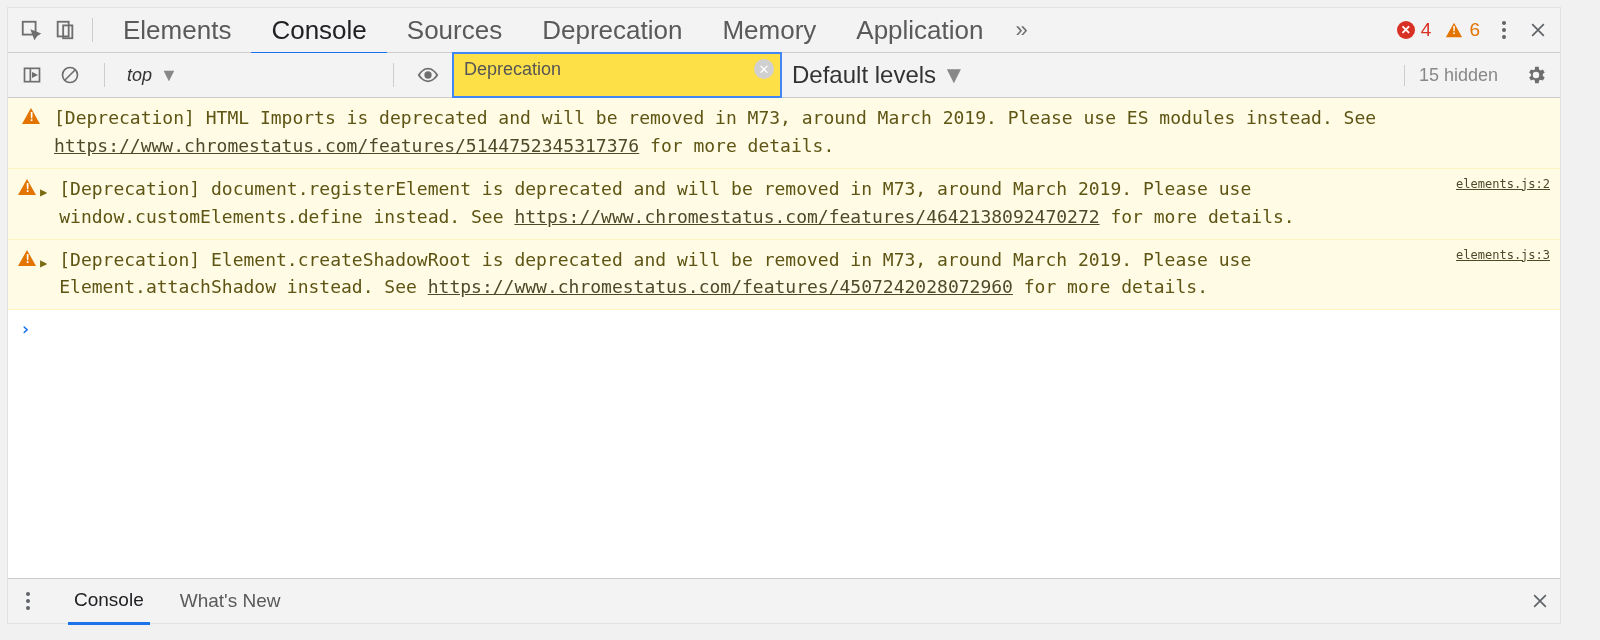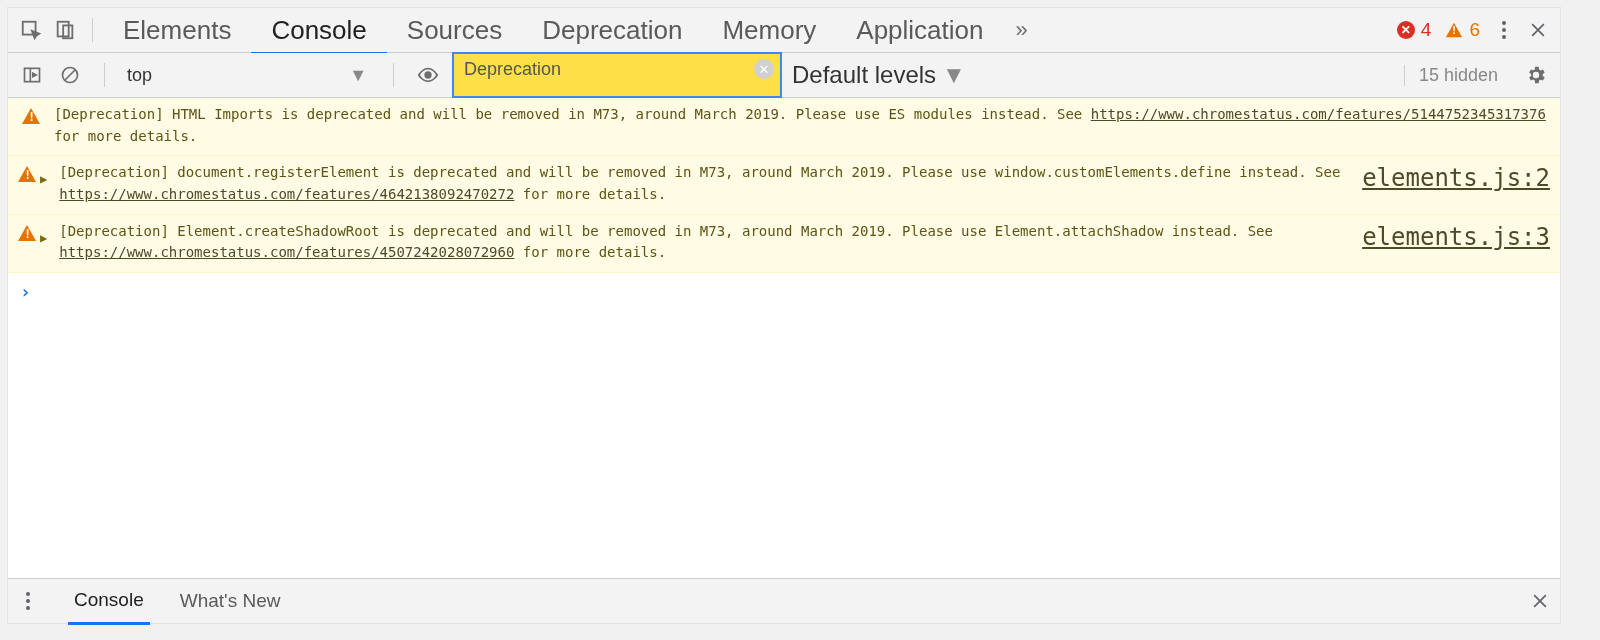--- a/index.html
+++ b/index.html
@@ -71,22 +71,22 @@
   .close-x svg{width:20px;height:20px;color:#5f6368;}
   
   .ctoolbar{
     display:flex;align-items:center;height:44px;
     border-bottom:1px solid var(--border);
     background:var(--bg-toolbar);
     padding:0 10px;gap:10px;
   }
   .context-select{
     display:flex;align-items:center;gap:8px;
-    min-width:240px;justify-content:space-between;
-    padding:0 6px 0 2px;color:#333;font-size:18px;
+    min-width:240px;justify-content:flex-start;
+    padding:0 6px 0 2px;color:#333;font-size:18px;font-style:italic;
   }
   .eye{color:var(--icon);}
   .filter-input{
     display:flex;align-items:center;gap:1px;
     border:2px solid #4285f4;background:#fde047;height:30px;
     padding:0 6px 12px 10px;min-width:310px;color:#555;font-size:18px;
   }
   .filter-input .clear{
     width:20px;height:20px;border-radius:50%;background:#d0d0d0;color:#fff;
     display:flex;align-items:center;justify-content:center;font-size:13px;line-height:1;
@@ -109,27 +109,27 @@
     flex:0 0 26px;display:flex;align-items:flex-start;justify-content:center;padding-top:4px;gap:4px;
   }
   .warn-tri{
     width:0;height:0;border-left:9px solid transparent;border-right:9px solid transparent;
     border-bottom:16px solid var(--warn);position:relative;
   }
   .warn-tri::after{content:"!";position:absolute;left:-3px;top:2px;width:6px;text-align:center;
     color:#fff;font-size:12px;font-weight:bold;}
   .expander{color:#7a6a14;font-size:12px;padding-top:6px;padding-right:2px;}
   .msg-body{
-    flex:1;font-size:14px;line-height:1.55;
+    flex:1;font-size:18px;line-height:1.55;
     color:#5e5413;padding-right:4px;
   }
   .msg-body a{color:#4d4a2a;text-decoration:underline;}
   .msg-src{
     flex:0 0 auto;text-align:right;text-decoration:underline;
-    color:#4d4a2a;font-size:24px;white-space:nowrap;padding-top:2px;
+    color:#4d4a2a;font-size:12px;white-space:nowrap;padding-top:2px;
   }
   .prompt-row{display:flex;align-items:center;padding:8px 12px;font-size:18px;color:#1a73e8;font-family:Menlo,Consolas,monospace;}
   
   .drawer{
     margin-top:auto;height:44px;border-top:1px solid var(--border);
     background:var(--bg-toolbar);
     display:flex;align-items:center;padding:0 10px;gap:24px;
   }
   .drawer-tab{font-size:19px;color:var(--text-muted);padding:0 6px;height:100%;display:flex;align-items:center;}
   .drawer-tab.active{color:#202124;border-bottom:3px solid var(--tab-active);}

